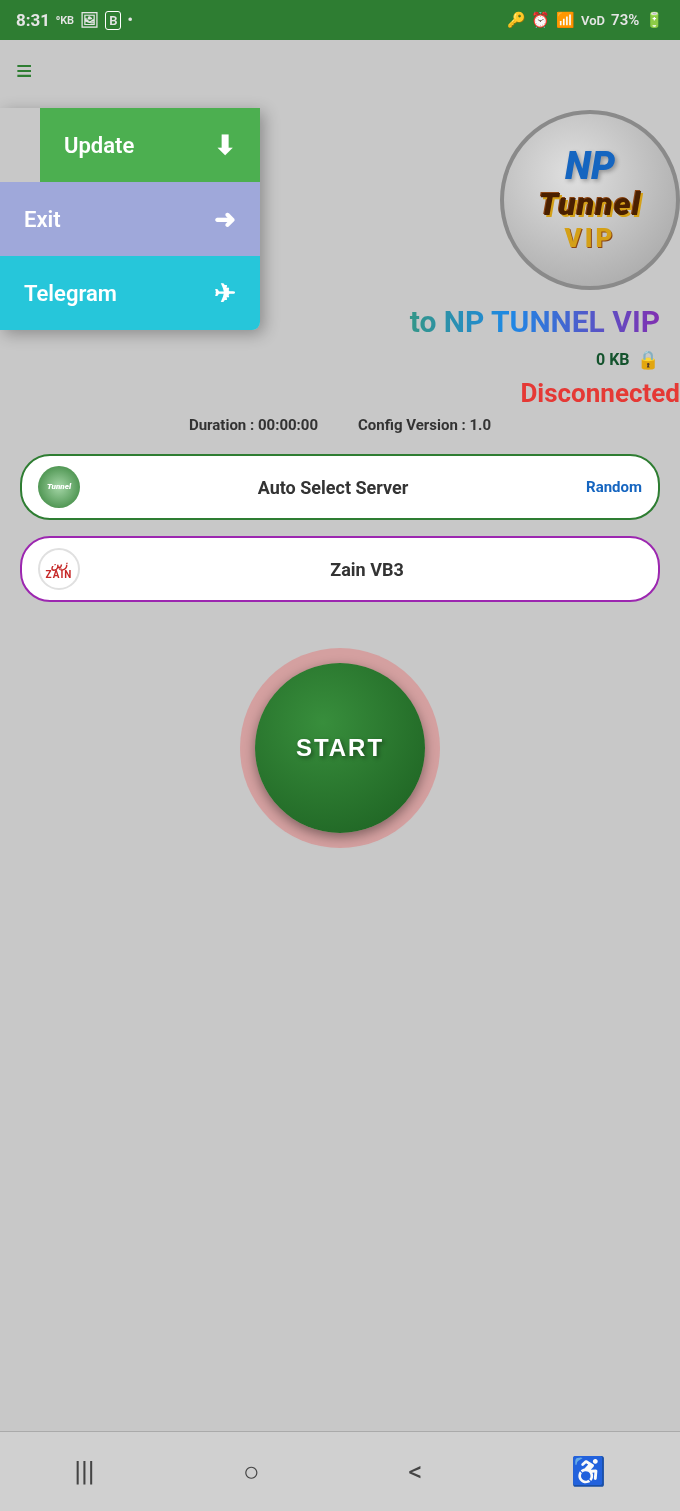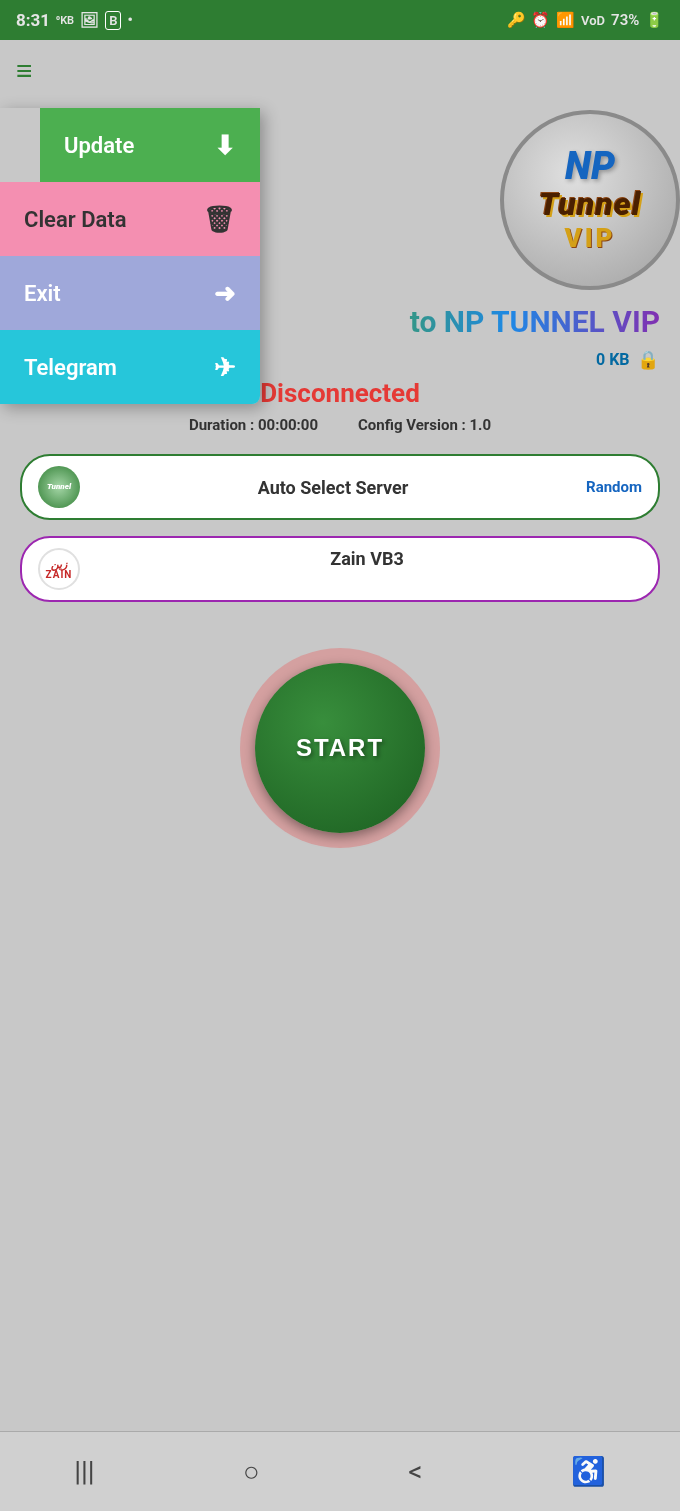--- a/index.html
+++ b/index.html
@@ -106,27 +106,27 @@
     .stats-row {
       display: flex;
       justify-content: flex-end;
       align-items: center;
       padding: 4px 20px;
       gap: 8px;
     }
     .stats-kb {
       font-size: 16px;
       font-weight: 700;
-      color: #0369a1;
+      color: #14532d;
     }
     .upload-icon { font-size: 18px; color: #555; }
 
     
     .status-text {
-      text-align: center;
+      text-align: right;
       font-size: 26px;
       font-weight: 700;
       color: #e53935;
       padding: 4px 0;
     }
 
     
     .duration-row {
       display: flex;
       justify-content: center;
@@ -177,21 +177,21 @@
       color: #1565c0;
     }
 
     
     .network-select {
       margin: 0 20px 16px 20px;
       border: 2.5px solid #9c27b0;
       border-radius: 30px;
       background: white;
       display: flex;
-      align-items: flex-start;
+      align-items: center;
       padding: 10px 16px;
       gap: 12px;
       cursor: pointer;
     }
     .zain-logo {
       width: 42px;
       height: 42px;
       border-radius: 50%;
       background: white;
       border: 2px solid #e0e0e0;
@@ -355,24 +355,20 @@
       <span class="start-text">START</span>
     </button>
   </div>
 </div>
 
 <div class="dropdown-menu">
   <div class="menu-item update">
     <span>Update</span>
     <span class="menu-icon">⬇</span>
   </div>
-  <div class="menu-item clear-data">
-    <span>Clear Data</span>
-    <span class="menu-icon">🗑</span>
-  </div>
   <div class="menu-item exit">
     <span>Exit</span>
     <span class="menu-icon">➜</span>
   </div>
   <div class="menu-item telegram">
     <span>Telegram</span>
     <span class="menu-icon">✈</span>
   </div>
 </div>
 

